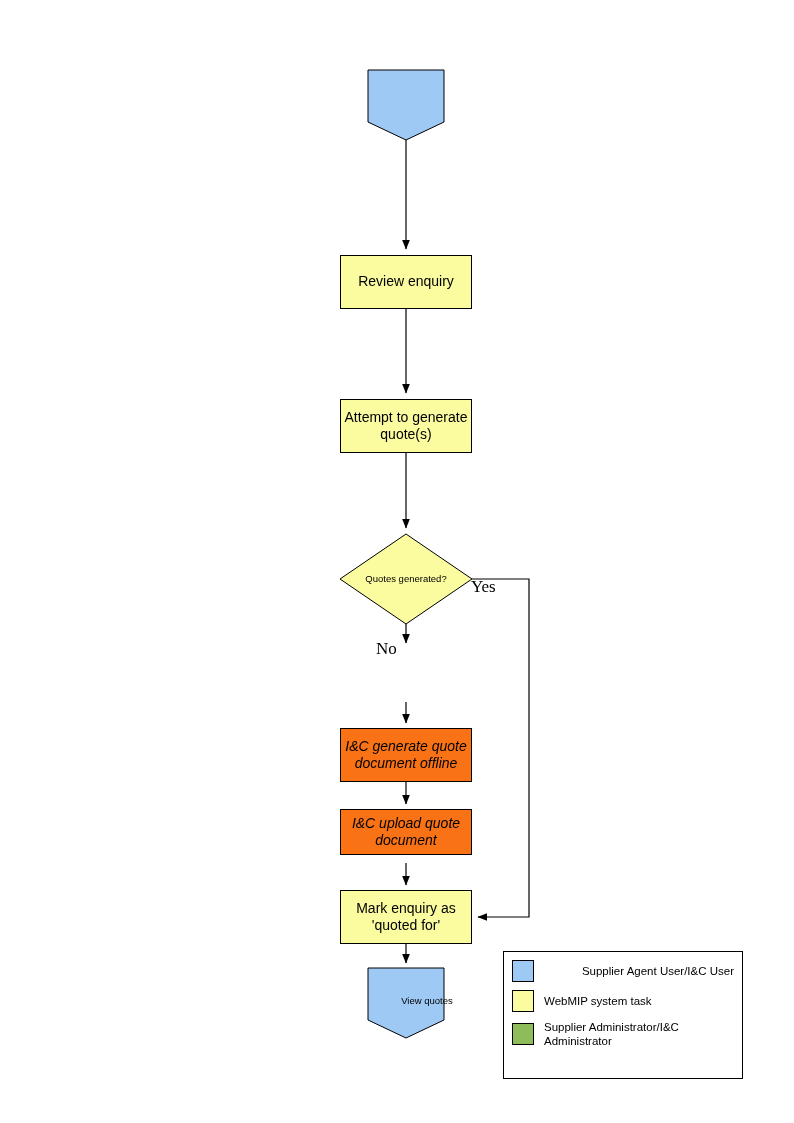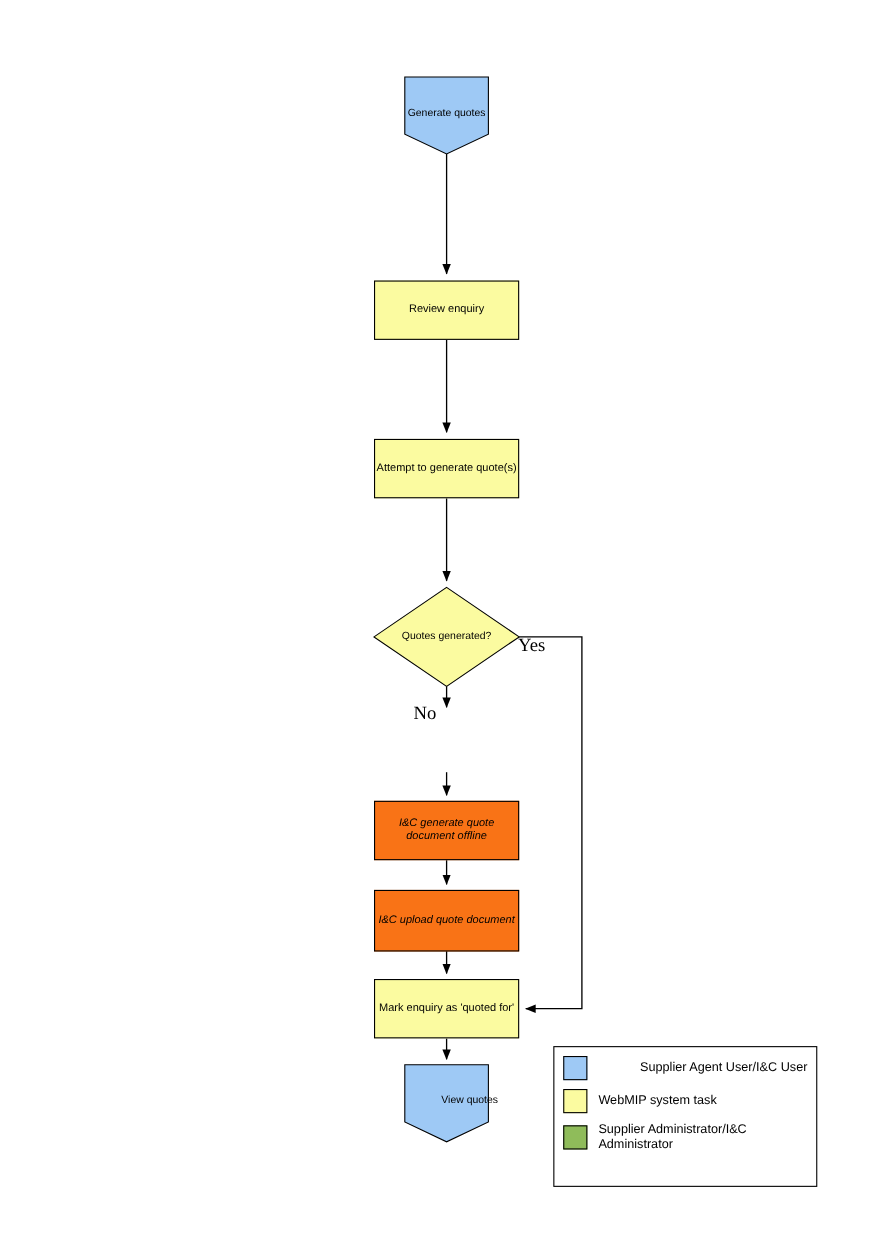--- a/index.html
+++ b/index.html
@@ -21,21 +21,21 @@
     width: 794px;
     height: 1123px;
   }
   .node {
     position: absolute;
     box-sizing: border-box;
     display: flex;
     align-items: center;
     justify-content: center;
     text-align: center;
-    font-size: 10px;
+    font-size: 14px;
     line-height: 1.25;
     color: #000000;
     padding: 2px 1px;
   }
   .rect {
     border: 1px solid #000000;
   }
   .fill-blue { background: #f97316; font-style: italic; }
   .fill-yellow { background: #fbfba0; }
 
@@ -105,34 +105,33 @@
 
     <line x1="406" y1="624" x2="406" y2="643" stroke="#000000" stroke-width="1.2" marker-end="url(#arrow)"></line>
     <line x1="406" y1="702" x2="406" y2="723" stroke="#000000" stroke-width="1.2" marker-end="url(#arrow)"></line>
     <line x1="406" y1="782" x2="406" y2="804" stroke="#000000" stroke-width="1.2" marker-end="url(#arrow)"></line>
     <line x1="406" y1="863" x2="406" y2="885" stroke="#000000" stroke-width="1.2" marker-end="url(#arrow)"></line>
     <line x1="406" y1="944" x2="406" y2="963" stroke="#000000" stroke-width="1.2" marker-end="url(#arrow)"></line>
 
     <polyline points="472,579 529,579 529,917 478,917" fill="none" stroke="#000000" stroke-width="1.2" marker-end="url(#arrow)"></polyline>
   </svg>
 
-  <div class="shape-label" style="left:368px; top:78px; width:76px; height:50px;">Generate quotes</div>
 
   <div class="shape-label" style="left:340px; top:546px; width:132px; height:66px;">Quotes generated?</div>
 
   <div class="shape-label" style="left:368px; top:976px; width:76px; height:50px;margin-left:21px;">View quotes</div>
 
   <div class="node rect fill-yellow" style="left:340px; top:255px; width:132px; height:54px;">Review enquiry</div>
 
   <div class="node rect fill-yellow" style="left:340px; top:399px; width:132px; height:54px;">Attempt to generate quote(s)</div>
 
 
   <div class="node rect fill-blue" style="left:340px; top:728px; width:132px; height:54px;">I&amp;C generate quote document offline</div>
 
-  <div class="node rect fill-blue" style="left:340px; top:809px; width:132px; height:56px;">I&amp;C upload quote document</div>
+  <div class="node rect fill-blue" style="left:340px; top:809px; width:132px; height:46px;">I&amp;C upload quote document</div>
 
   <div class="node rect fill-yellow" style="left:340px; top:890px; width:132px; height:54px;">Mark enquiry as 'quoted for'</div>
 
   <div class="edge-label" style="left:471px; top:577px;">Yes</div>
   <div class="edge-label" style="left:376px; top:623px;margin-top:16px;">No</div>
 
   <div class="legend" style="left:503px; top:951px; width:240px; height:128px;">
     <div class="legend-row" style="padding-top:8px;justify-content:space-between;">
       <div class="legend-swatch" style="background:#9ec9f5;"></div>
       <div class="legend-text">Supplier Agent User/I&amp;C User</div>

